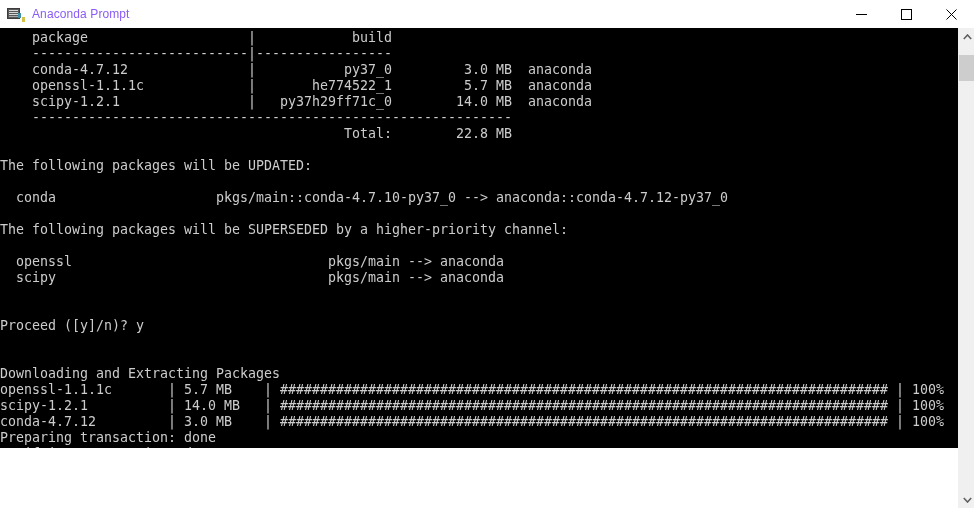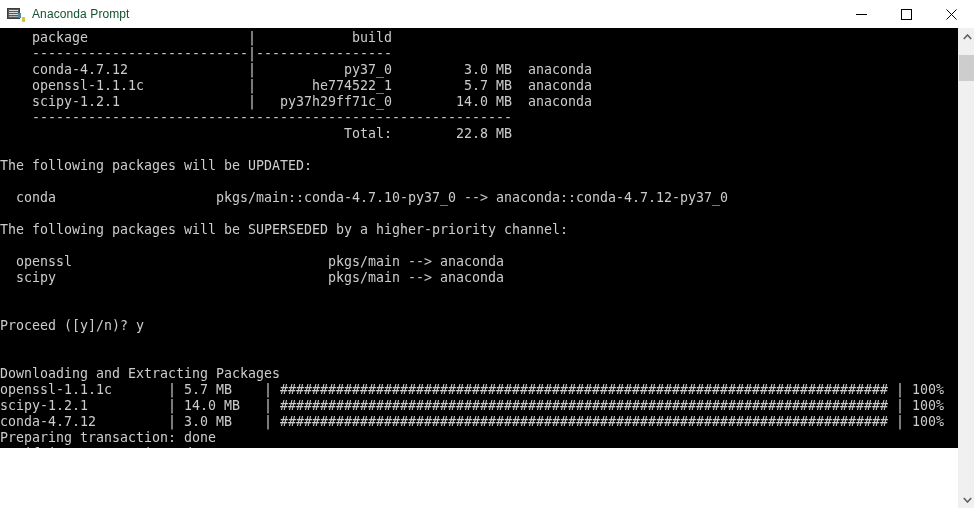--- a/index.html
+++ b/index.html
@@ -67,21 +67,21 @@
   .app-icon .snake {
     position: absolute;
     right: -1px; bottom: 0px;
     width: 7px; height: 9px;
     background:
       linear-gradient(#3f8ea8 0 0) 0 0/3px 5px no-repeat,
       linear-gradient(#d2c24a 0 0) 4px 4px/3px 5px no-repeat;
   }
   #title-text {
     font-size: 12px;
-    color: #14532d;
+    color: #8b5cf6;
     white-space: nowrap;
     letter-spacing: 0.1px;
   }
   #titlebar-buttons {
     display: flex;
     height: 28px;
     flex: 0 0 auto;
   }
   .win-btn {
     width: 45px;

